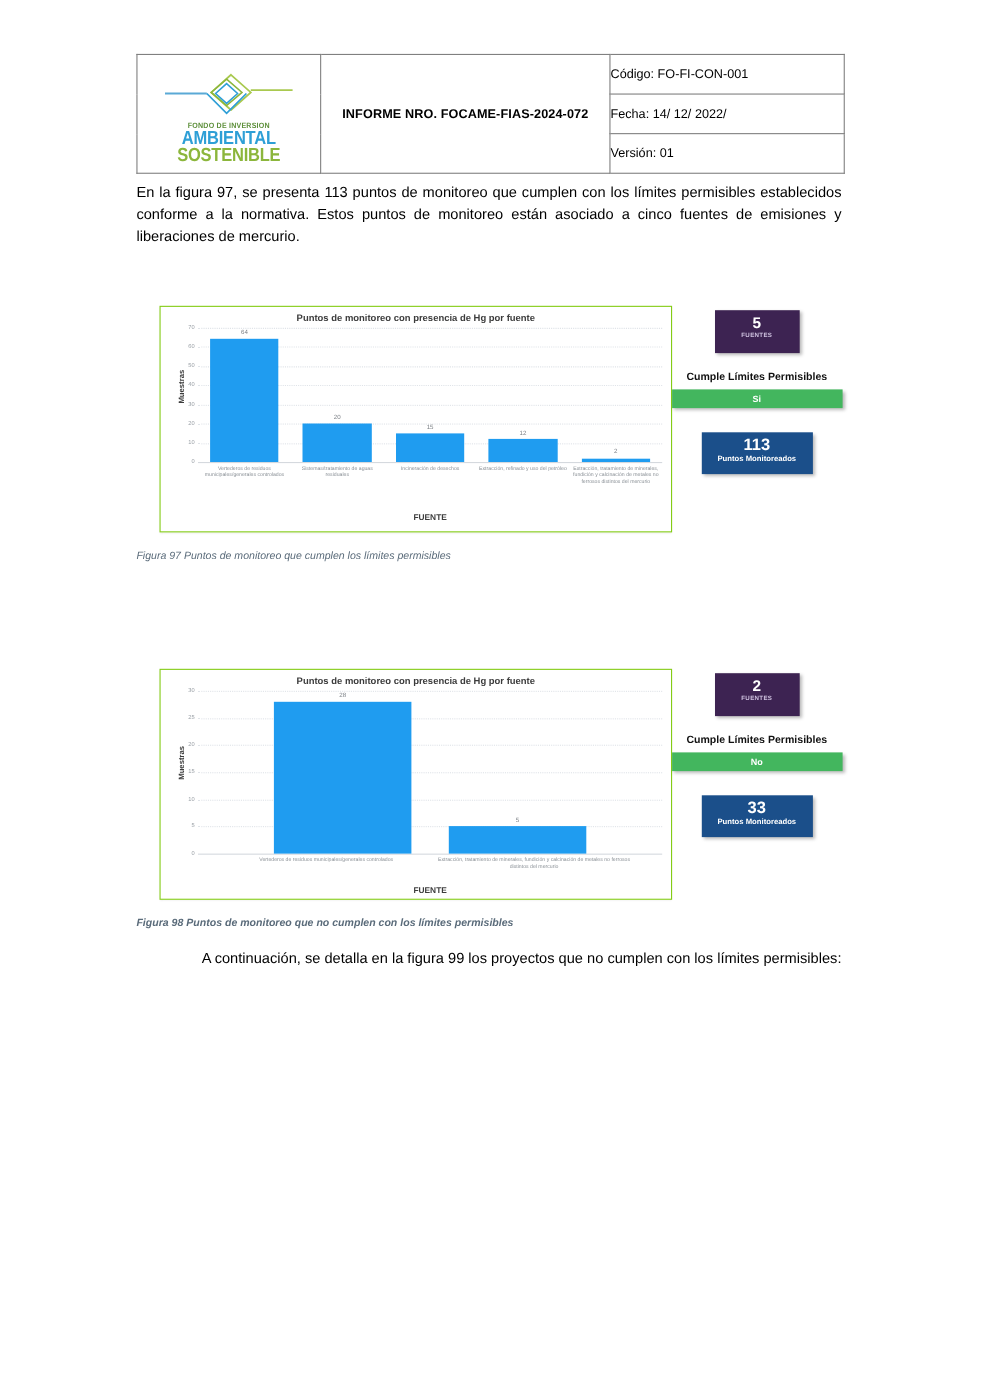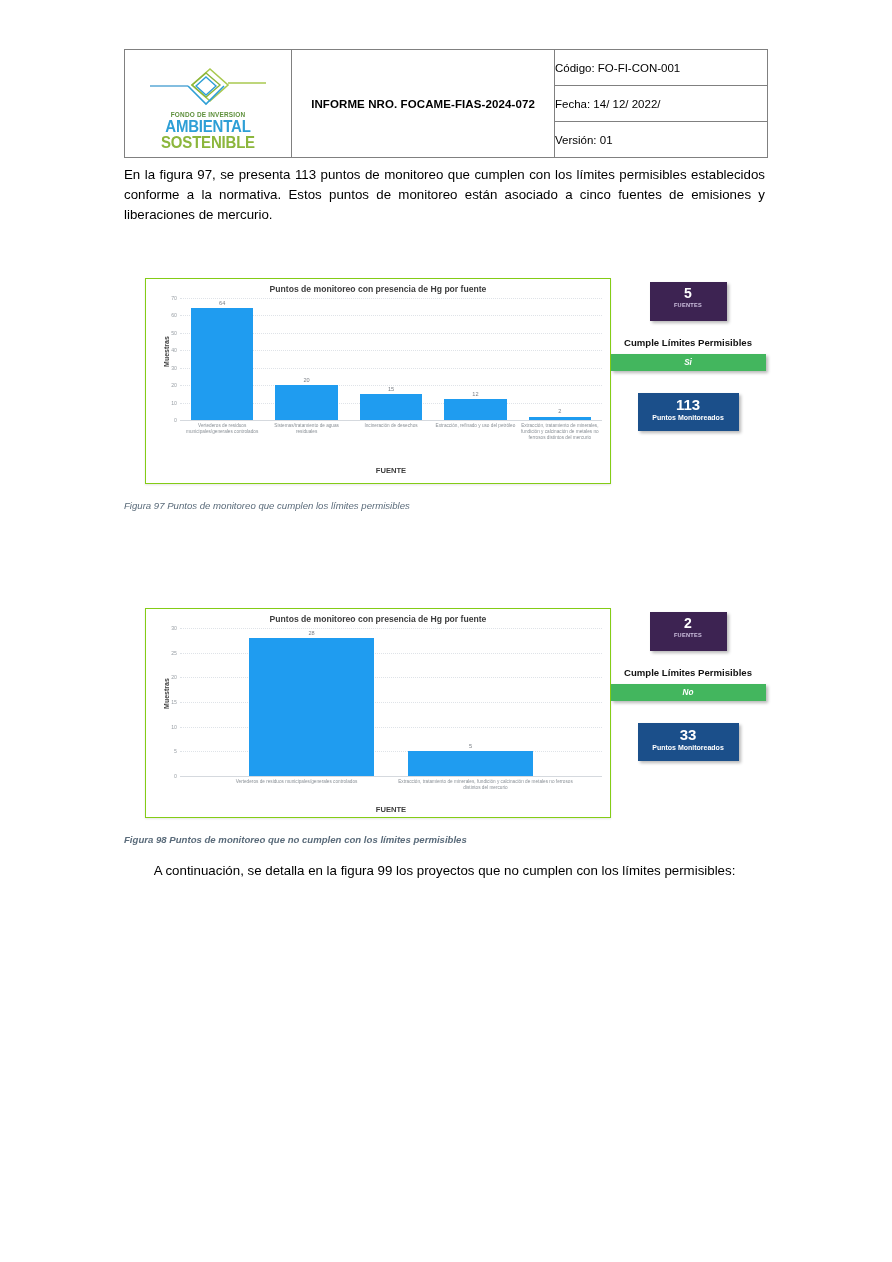--- a/index.html
+++ b/index.html
@@ -94,21 +94,21 @@
   
   .para {
     position: absolute;
     left: 124px;
     width: 641px;
     font-size: 13.3px;
     line-height: 20px;
     text-align: justify;
     color: #000;
   }
-  .para.nojust { text-align: center; }
+  .para.nojust { text-align: right; }
 
   
   .caption {
     position: absolute;
     left: 124px;
     font-size: 9.6px;
     font-style: italic;
     color: #5a6b7a;
   }
 
@@ -259,21 +259,20 @@
   }
   .kpi-green {
     background: #43b65e;
     width: 155px;
     height: 17px;
     margin: 6px auto 0 auto;
     line-height: 17px;
     font-size: 8.2px;
     font-weight: bold;
     color: #ffffff;
-    font-style: italic;
   }
   .kpi-blue {
     background: #1b4f8a;
     width: 101px;
     height: 38px;
     margin: 22px auto 0 auto;
     padding-top: 3px;
   }
   .kpi-blue .kpi-num { font-size: 15px; line-height: 17px; }
   .kpi-blue .kpi-sub2 {

